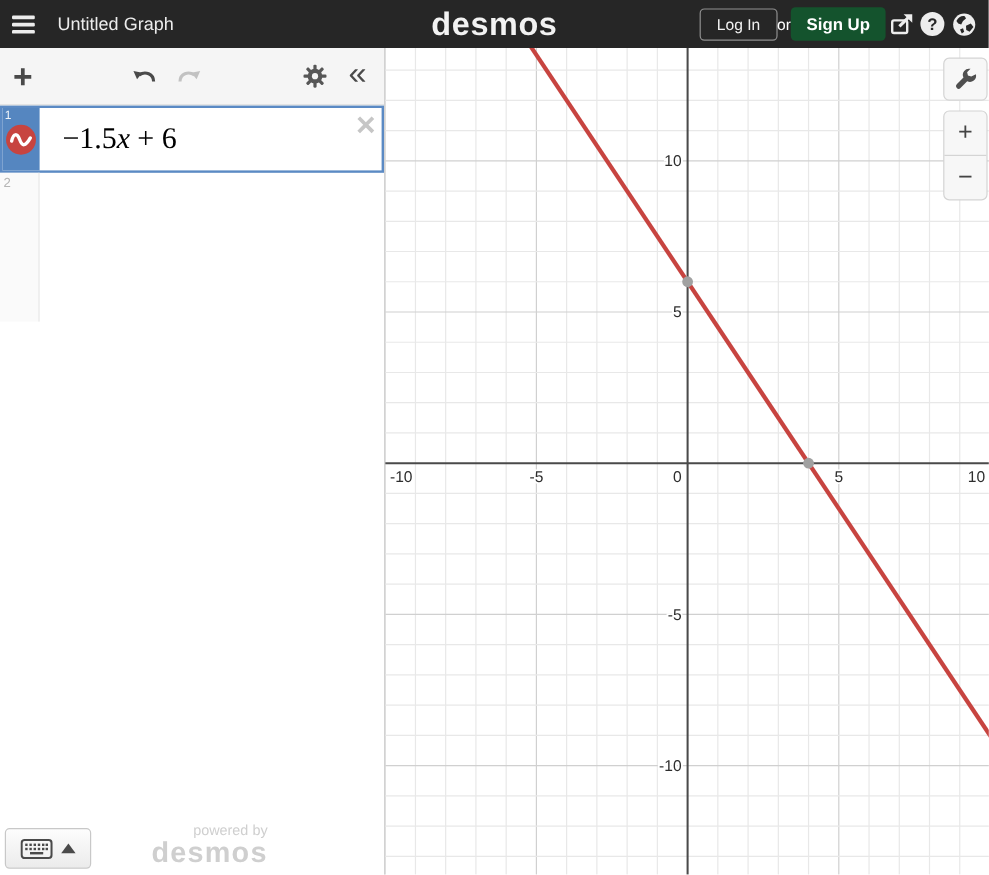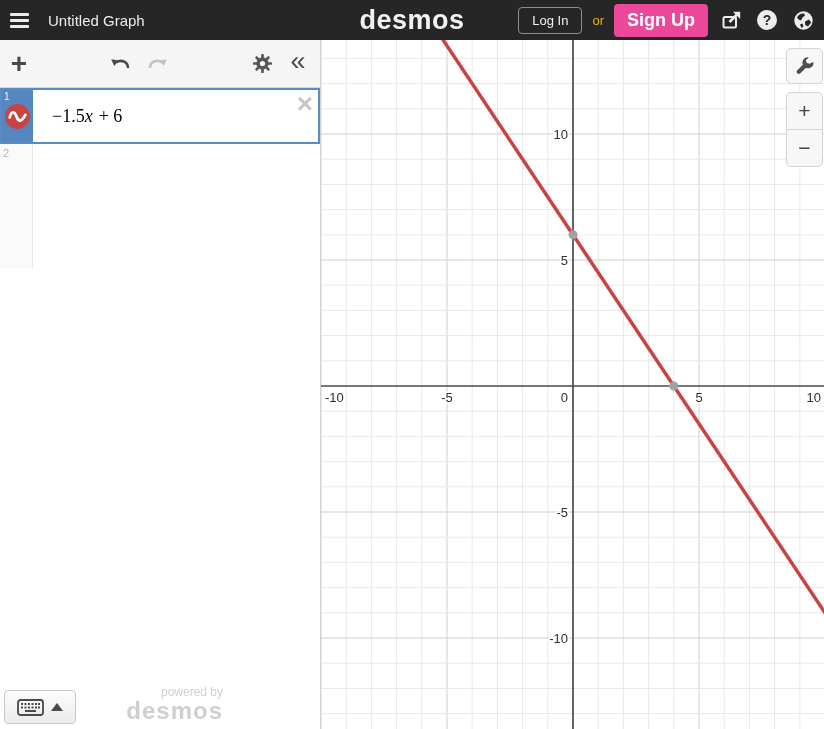--- a/index.html
+++ b/index.html
@@ -10,26 +10,26 @@
   
   .header { position:absolute; left:0; top:0; width:824px; height:40px;
             background:#262626; display:flex; align-items:center; z-index:30; }
   .hamburger { width:34px; height:40px; display:flex; flex-direction:column;
                justify-content:center; align-items:center; gap:3px; cursor:pointer; margin-left:2px; }
   .hamburger i { display:block; width:19px; height:3px; background:#ececec; border-radius:1px; }
   .header-title { color:#ececec; font-size:15px; margin-left:12px; }
   .logo { position:absolute; left:50%; transform:translateX(-50%);
           color:#f2f2f2; font-size:27px; font-weight:bold; letter-spacing:.5px; }
   .header-right { position:absolute; right:8px; top:0; height:40px;
-                  display:flex; align-items:center; gap:10px; }
+                  display:flex; align-items:center; gap:0; }
   .btn-login { background:transparent; border:1px solid #8f8f8f; color:#f2f2f2;
                font-size:13px; padding:5px 13px; border-radius:4px; cursor:pointer;
                font-family:"Liberation Sans", sans-serif; }
-  .or-text { color:#eab308; font-size:13px; }
-  .btn-signup { background:#ec4899; border:none; color:#fff; font-size:18px;
+  .or-text { color:#ffffff; font-size:13px; }
+  .btn-signup { background:#14532d; border:none; color:#fff; font-size:14px;
                 padding:6px 13px; border-radius:4px; cursor:pointer; font-weight:bold;
                 font-family:"Liberation Sans", sans-serif; }
   .hdr-icon { width:26px; height:40px; display:flex; align-items:center;
               justify-content:center; cursor:pointer; }
   .help-circle { width:20px; height:20px; border-radius:50%; background:#ededed;
                  color:#262626; font-size:14px; font-weight:bold; display:flex;
                  align-items:center; justify-content:center; }
 
   
   .panel { position:absolute; left:0; top:40px; width:320px; height:689px;
@@ -44,21 +44,21 @@
   .tb-gear { left:246px; width:32px; }
   .tb-collapse { left:282px; width:32px; font-size:27px; color:#4a4a4a; padding-bottom:4px; }
 
   .exp-row { position:relative; width:320px; height:56px;
              border:2px solid #5b8ac4; display:flex; background:#fff; }
   .exp-gutter { width:31px; height:100%; background:#5586c0; position:relative;
                 display:flex; align-items:center; justify-content:center; cursor:pointer; }
   .exp-gutter .row-num { position:absolute; left:2px; top:1px; color:rgba(255,255,255,.9);
                          font-size:10px; }
   .exp-content { flex:1; display:flex; align-items:center; padding-left:19px;
-                 font-family:"Liberation Serif", serif; font-size:18px; color:#000;
+                 font-family:"Liberation Serif", serif; font-size:25px; color:#000;
                  cursor:text; }
   .exp-var { font-style:italic; }
   .exp-rest { margin-left:6px; }
   .exp-close { position:absolute; right:5px; top:0px; font-size:28px; color:#c6c6c6;
                font-weight:bold; cursor:pointer; line-height:28px; }
 
   .exp-next { position:relative; width:320px; height:124px; display:flex; }
   .next-gutter { width:33px; background:#fafafa; border-right:1px solid #e8e8e8;
                  position:relative; cursor:pointer; }
   .next-gutter .row-num { position:absolute; left:3px; top:3px; color:#b5b5b5; font-size:11px; }

